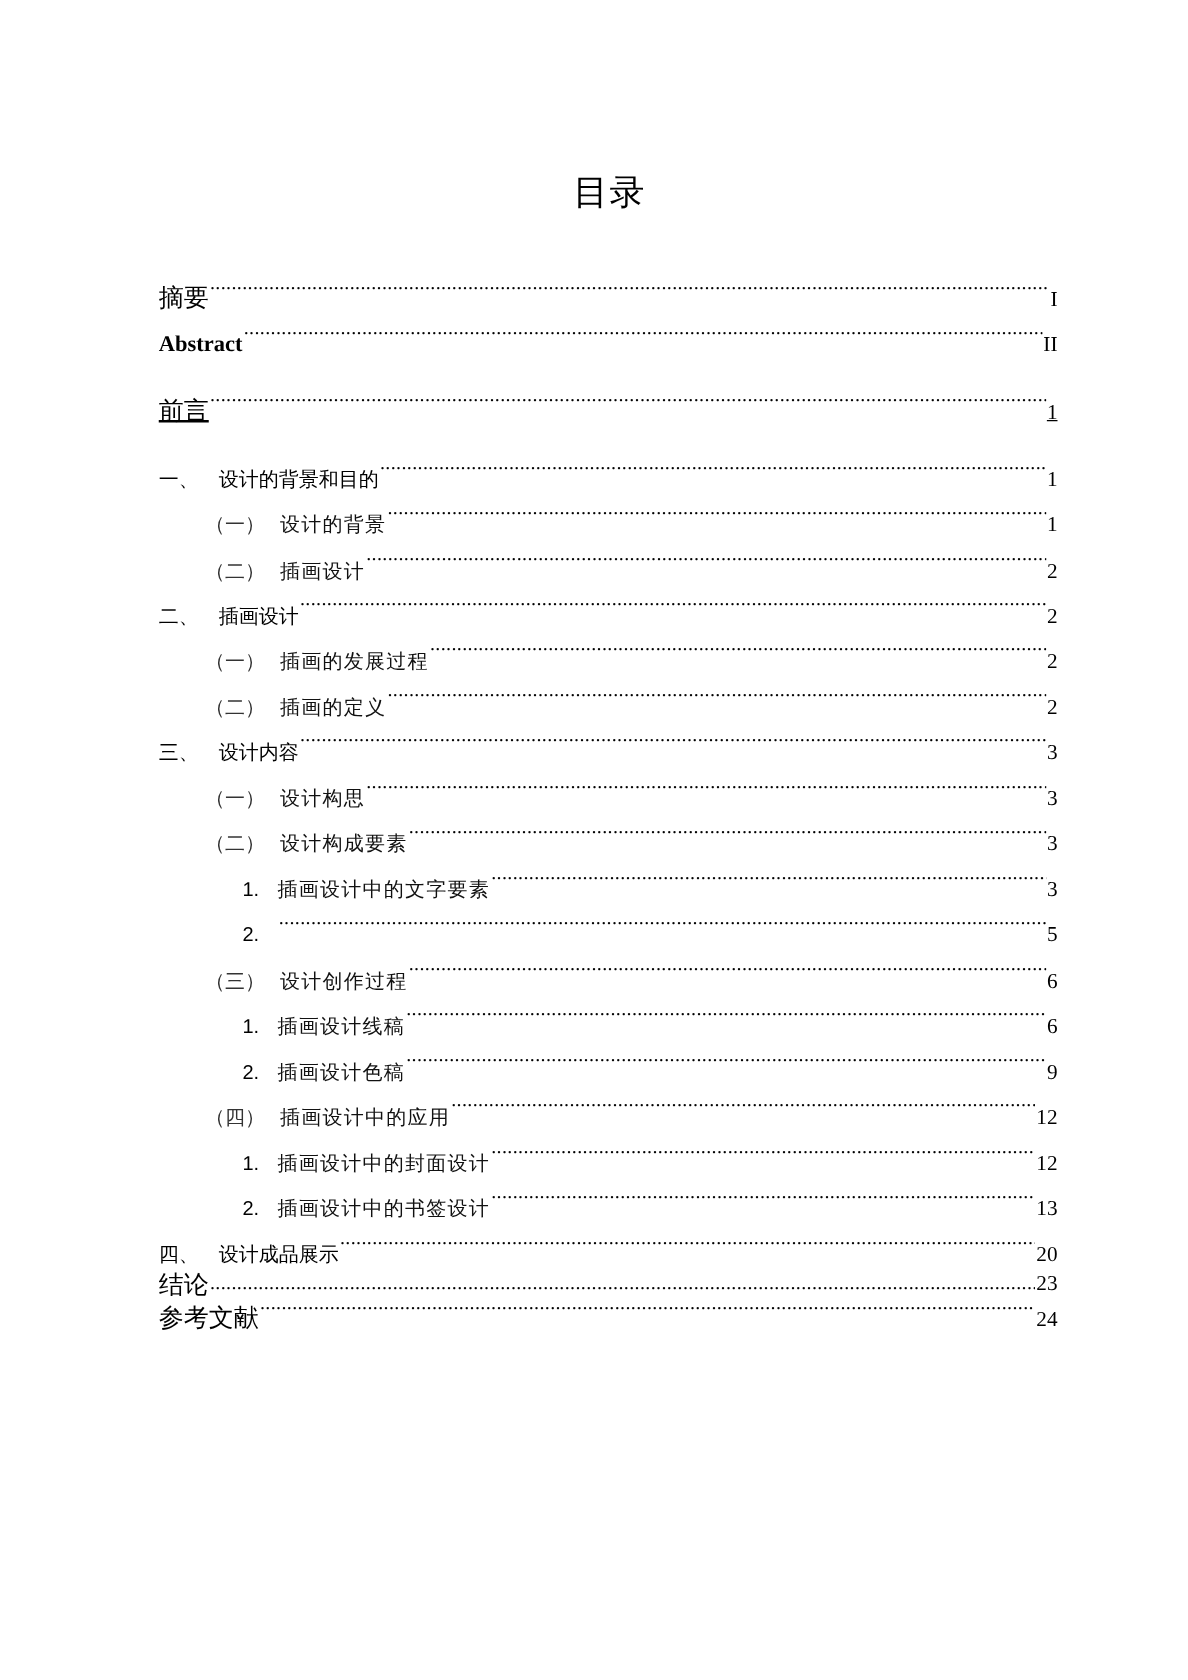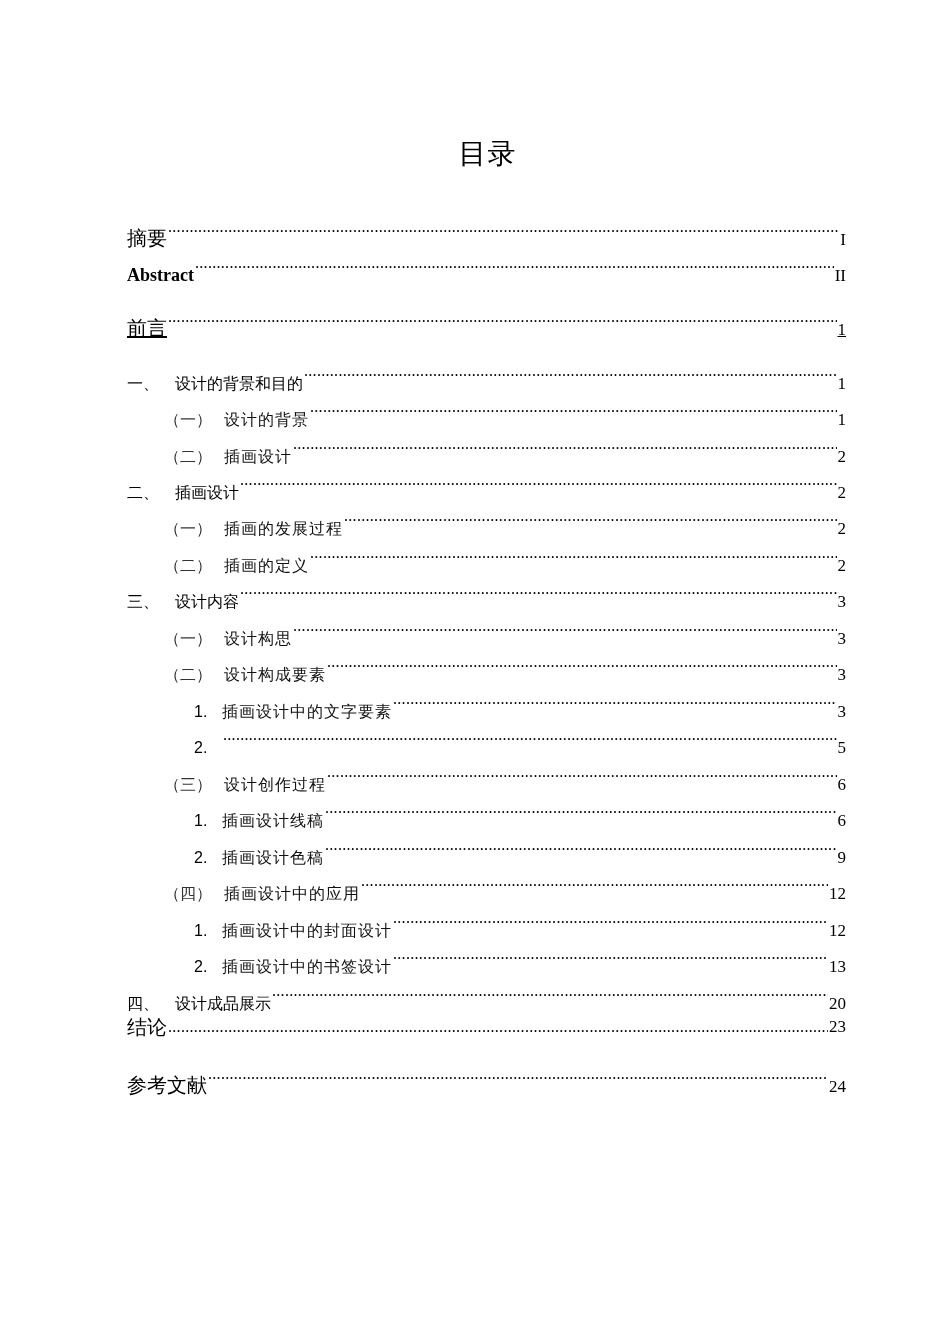--- a/index.html
+++ b/index.html
@@ -215,19 +215,19 @@
         <span class="num">四、</span>
         <span class="label">设计成品展示</span>
         <span class="leader"></span>
         <span class="page-no">20</span>
       </div>
       <div class="toc-row lvl-0" style="top: 800px; padding-left: 0px; width: 719px; align-items: center;">
         <span class="label">结论</span>
         <span class="leader"></span>
         <span class="page-no">23</span>
       </div>
-      <div class="toc-row lvl-0" style="top: 847px; padding-left: 0px; width: 719px;">
+      <div class="toc-row lvl-0" style="top: 816px; padding-left: 0px; width: 719px;">
         <span class="label">参考文献</span>
         <span class="leader"></span>
         <span class="page-no">24</span>
       </div>
     </div>
 </div>
 
 </body></html>

